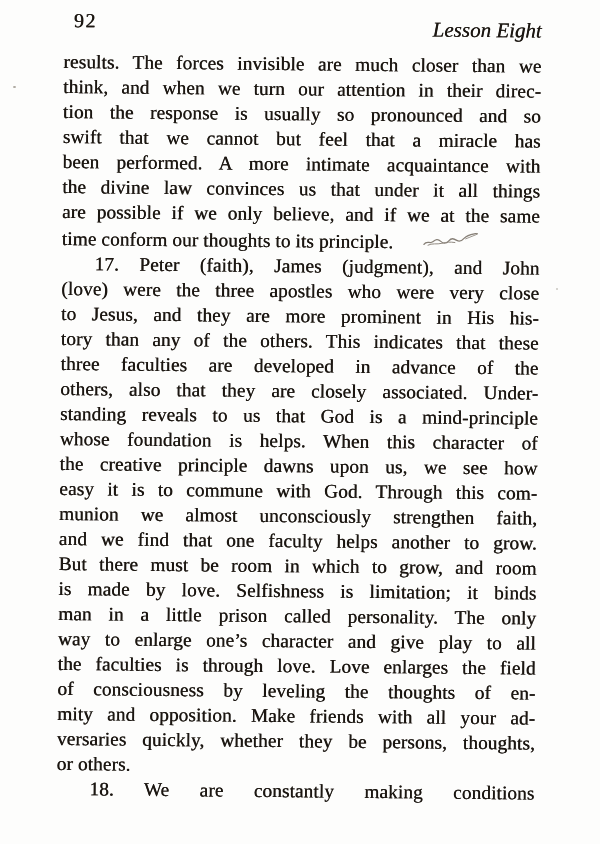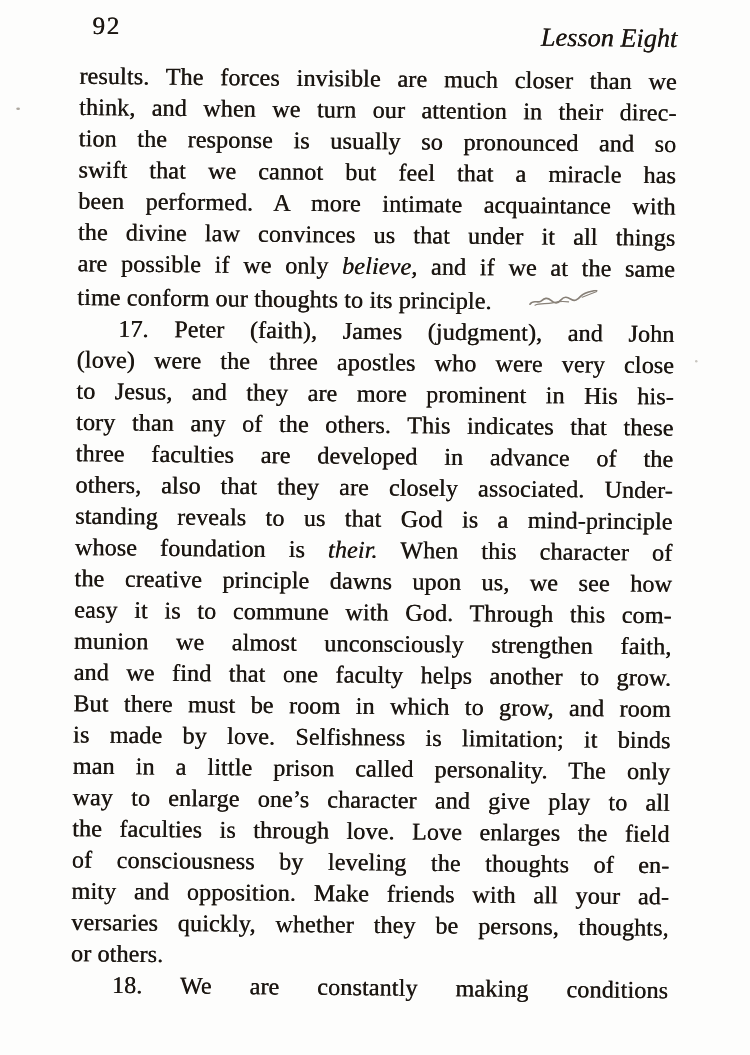--- a/index.html
+++ b/index.html
@@ -41,21 +41,21 @@
     font-size: 19.3px; line-height: 25px;
     letter-spacing: 0.1px;
     text-shadow: 0.35px 0 0 currentColor;
     text-align: left;
   }
   .line.just {
     text-align: justify;
     text-align-last: justify;
   }
   .line.first-indent { padding-left: 33px; }
-  .it { font-style: italic; }
+  .it { }
   .smudge-wrap {
     display: inline-block;
     margin-left: 24px;
     vertical-align: 2px;
     opacity: 0.8;
   }
   .speck {
     position: absolute;
     background: #8a8377;
     border-radius: 50%;
@@ -92,21 +92,21 @@
 </div>
         </div>
         <div class="para">
           <div class="line just first-indent" style=""><span>17. Peter (faith), James (judgment), and John</span></div>
           <div class="line just" style=""><span>(love) were the three apostles who were very close</span></div>
           <div class="line just" style=""><span>to Jesus, and they are more prominent in His his-</span></div>
           <div class="line just" style=""><span>tory than any of the others. This indicates that these</span></div>
           <div class="line just" style=""><span>three faculties are developed in advance of the</span></div>
           <div class="line just" style=""><span>others, also that they are closely associated. Under-</span></div>
           <div class="line just" style=""><span>standing reveals to us that God is a mind-principle</span></div>
-          <div class="line just" style=""><span>whose foundation is </span><span class="it">their.</span><span> When this character of</span></div>
+          <div class="line just" style=""><span>whose foundation is </span><span class="it">helps.</span><span> When this character of</span></div>
           <div class="line just" style=""><span>the creative principle dawns upon us, we see how</span></div>
           <div class="line just" style=""><span>easy it is to commune with God. Through this com-</span></div>
           <div class="line just" style=""><span>munion we almost unconsciously strengthen faith,</span></div>
           <div class="line just" style=""><span>and we find that one faculty helps another to grow.</span></div>
           <div class="line just" style=""><span>But there must be room in which to grow, and room</span></div>
           <div class="line just" style=""><span>is made by love. Selfishness is limitation; it binds</span></div>
           <div class="line just" style=""><span>man in a little prison called personality. The only</span></div>
           <div class="line just" style=""><span>way to enlarge one’s character and give play to all</span></div>
           <div class="line just" style=""><span>the faculties is through love. Love enlarges the field</span></div>
           <div class="line just" style=""><span>of consciousness by leveling the thoughts of en-</span></div>

